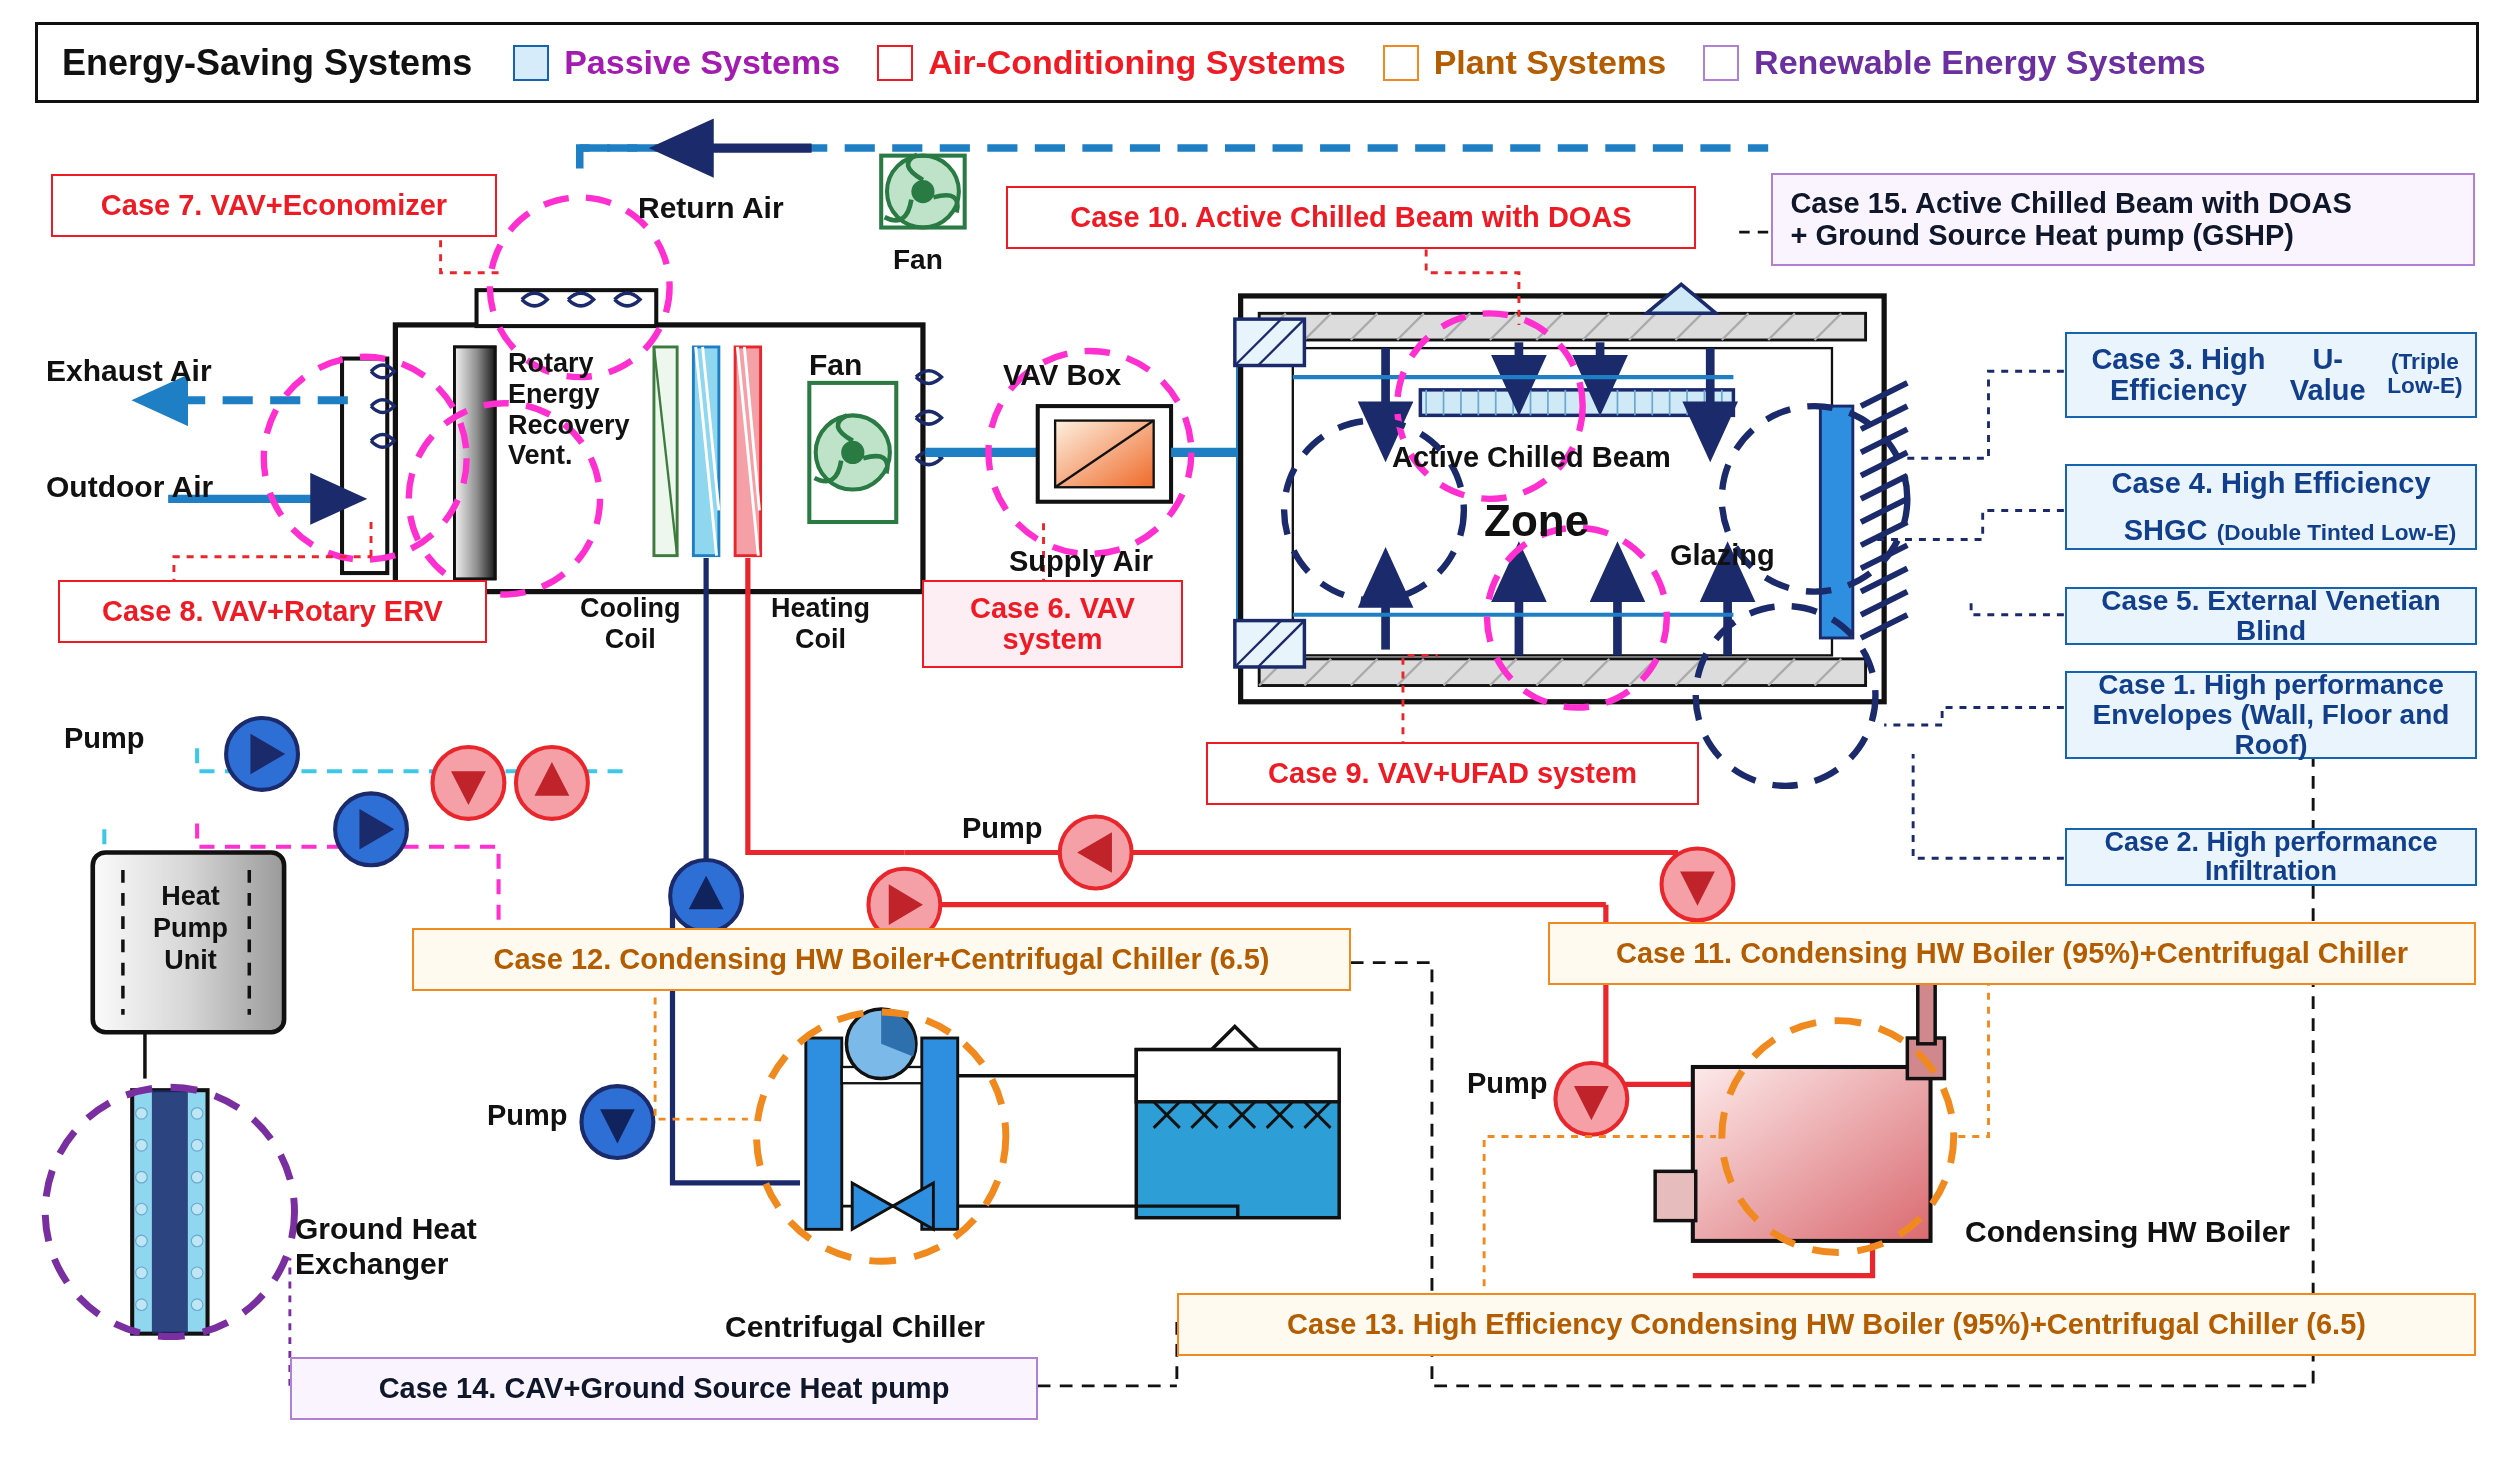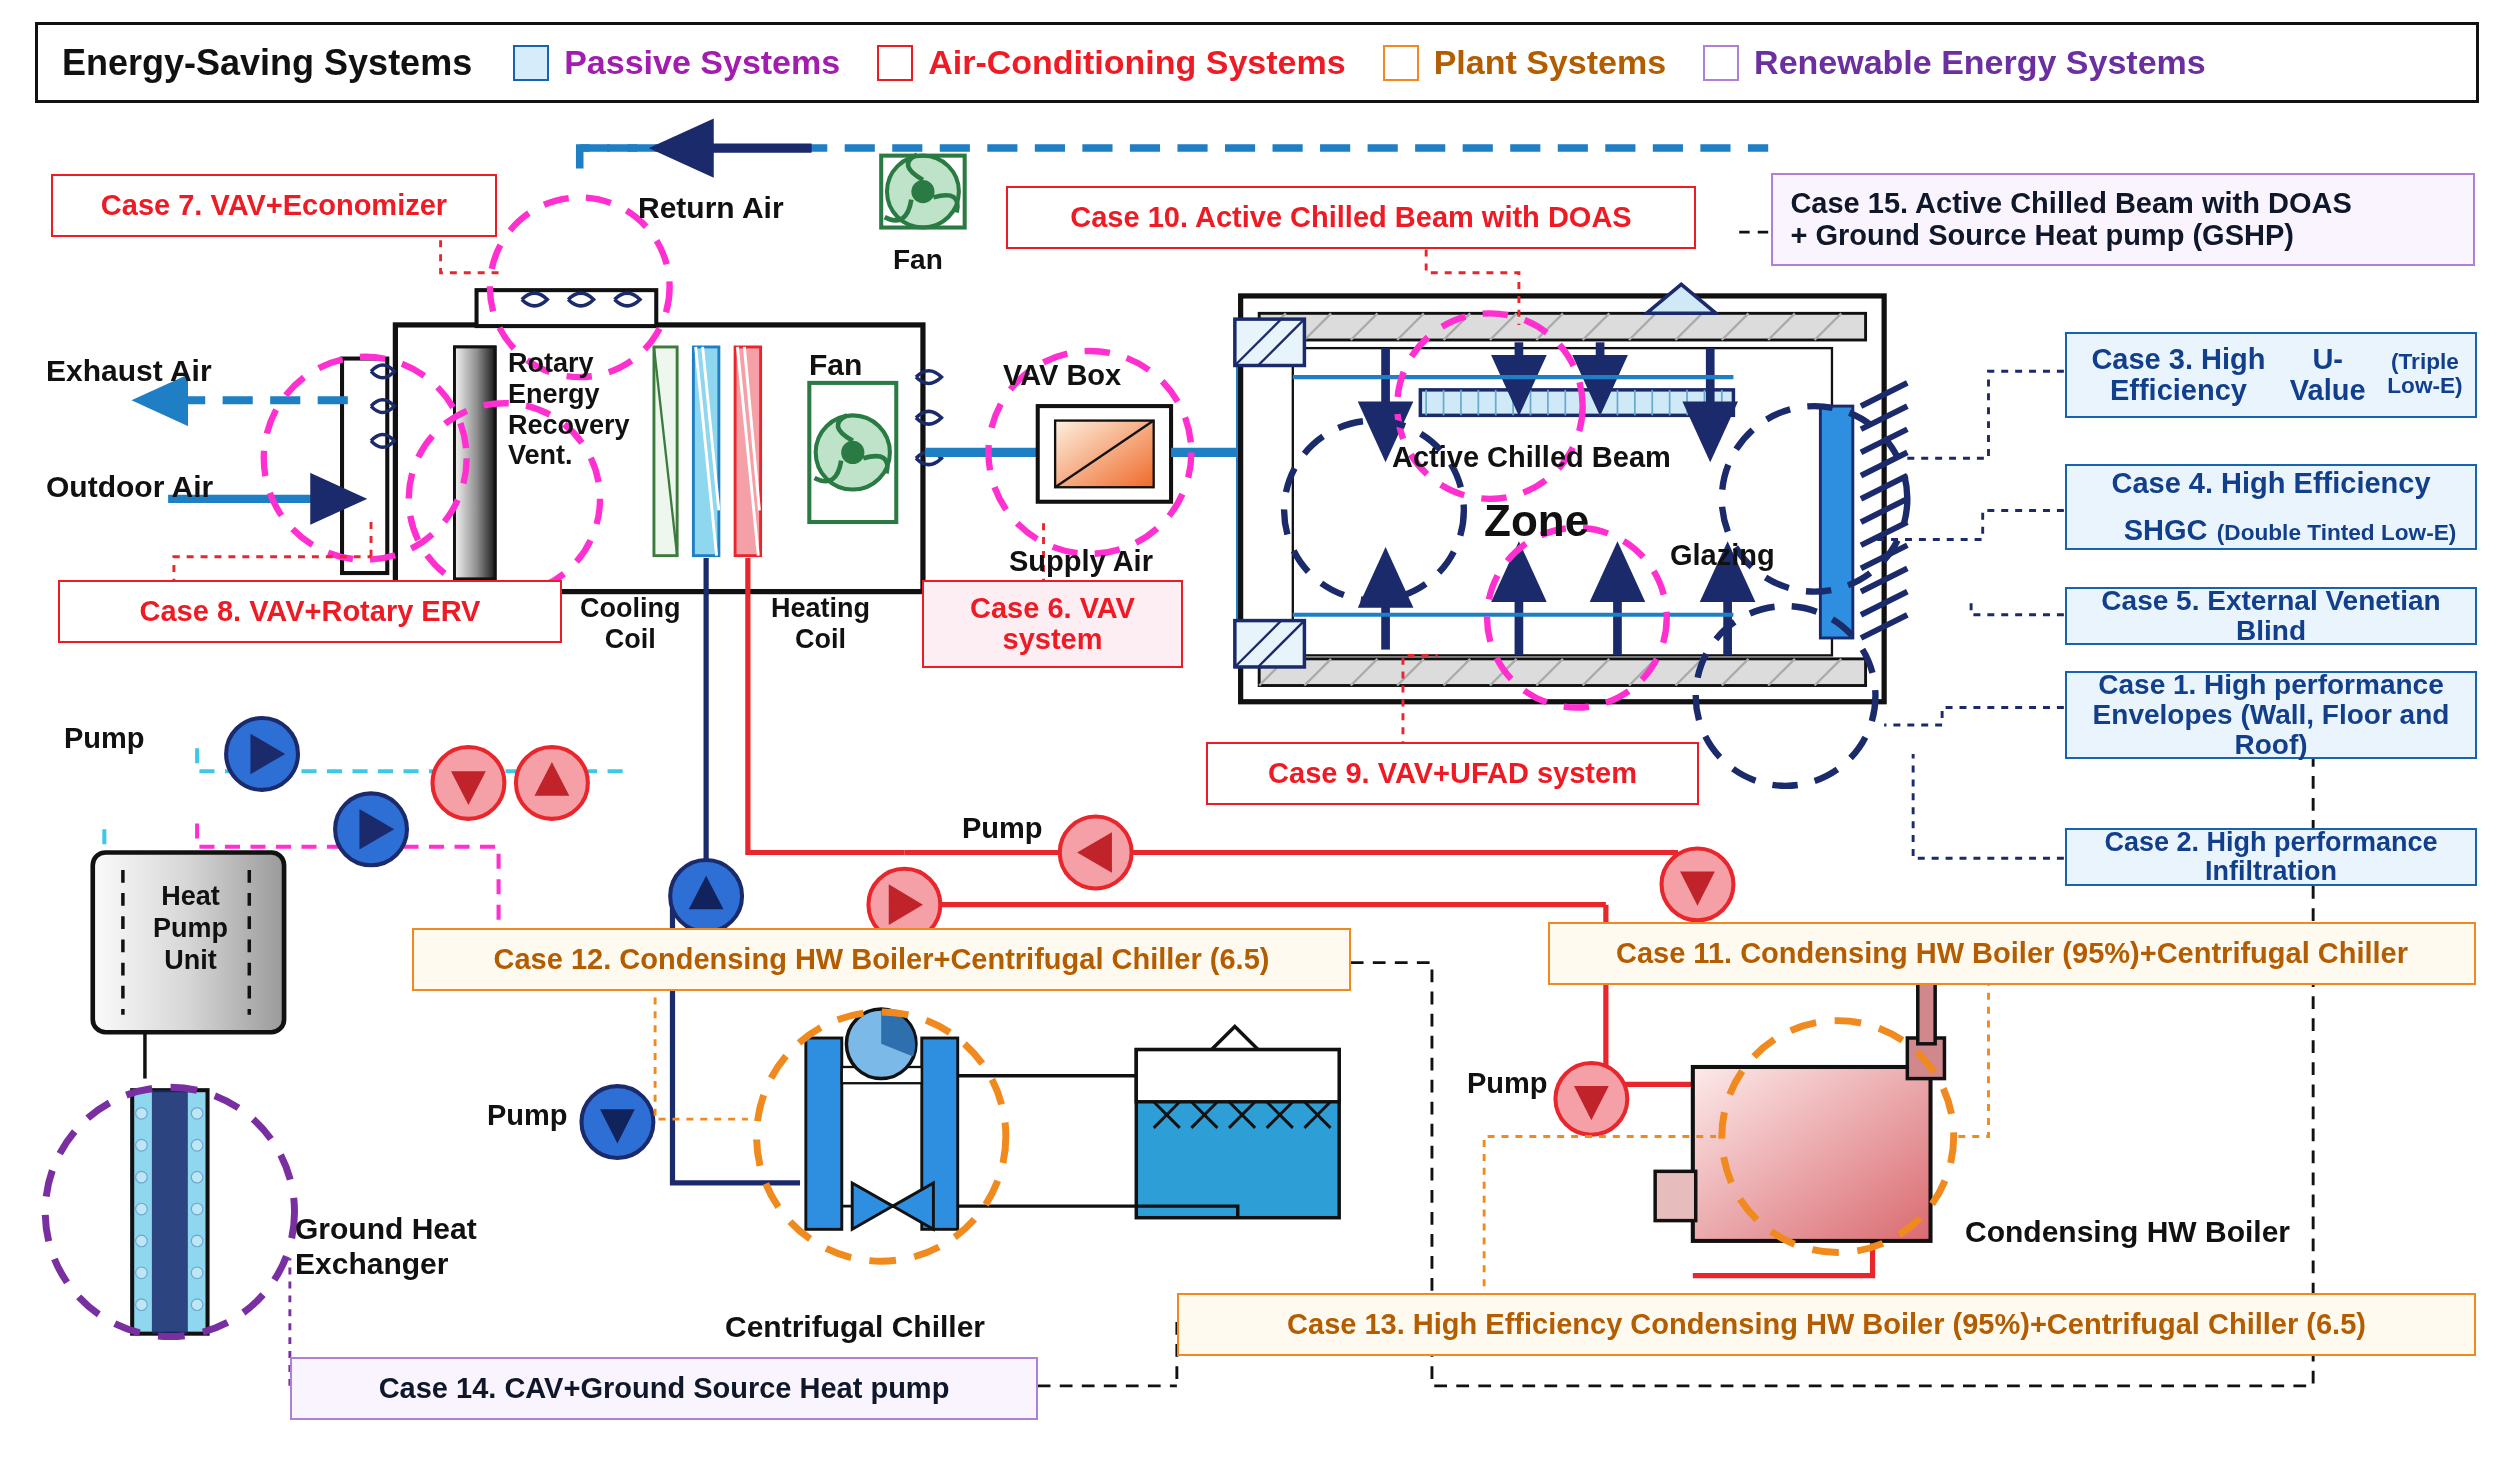--- a/index.html
+++ b/index.html
@@ -435,21 +435,21 @@
   <div class="abs lbl" style="left:295px;top:1212px;font-size:30px;line-height:1.16;">
     <div>Ground Heat</div>
     <div>Exchanger</div>
   </div>
 
   <div class="abs lbl" style="left:725px;top:1310px;font-size:30px;">Centrifugal Chiller</div>
   <div class="abs lbl" style="left:1965px;top:1215px;font-size:30px;">Condensing HW Boiler</div>
 
   <div class="abs case red" style="left:51px;top:174px;width:446px;height:63px;font-size:29px;">Case 7. VAV+Economizer</div>
 
-  <div class="abs case red" style="left:58px;top:580px;width:504px;height:63px;font-size:29px;">Case 8. VAV+Rotary ERV</div>
+  <div class="abs case red" style="left:58px;top:580px;width:429px;height:63px;font-size:29px;">Case 8. VAV+Rotary ERV</div>
 
   <div class="abs case pink" style="left:922px;top:580px;width:261px;height:88px;font-size:29px;flex-direction:column;">
     <div>Case 6. VAV</div>
     <div>system</div>
   </div>
 
   <div class="abs case red" style="left:1006px;top:186px;width:690px;height:63px;font-size:29px;">Case 10. Active Chilled Beam with DOAS</div>
 
   <div class="abs case red" style="left:1206px;top:742px;width:493px;height:63px;font-size:29px;">Case 9. VAV+UFAD system</div>
 

